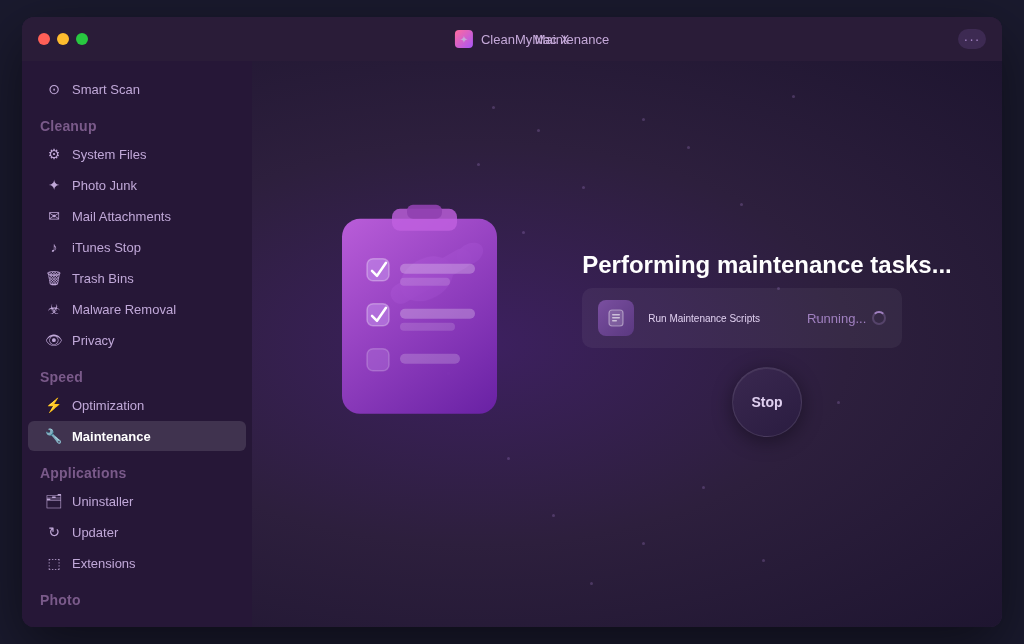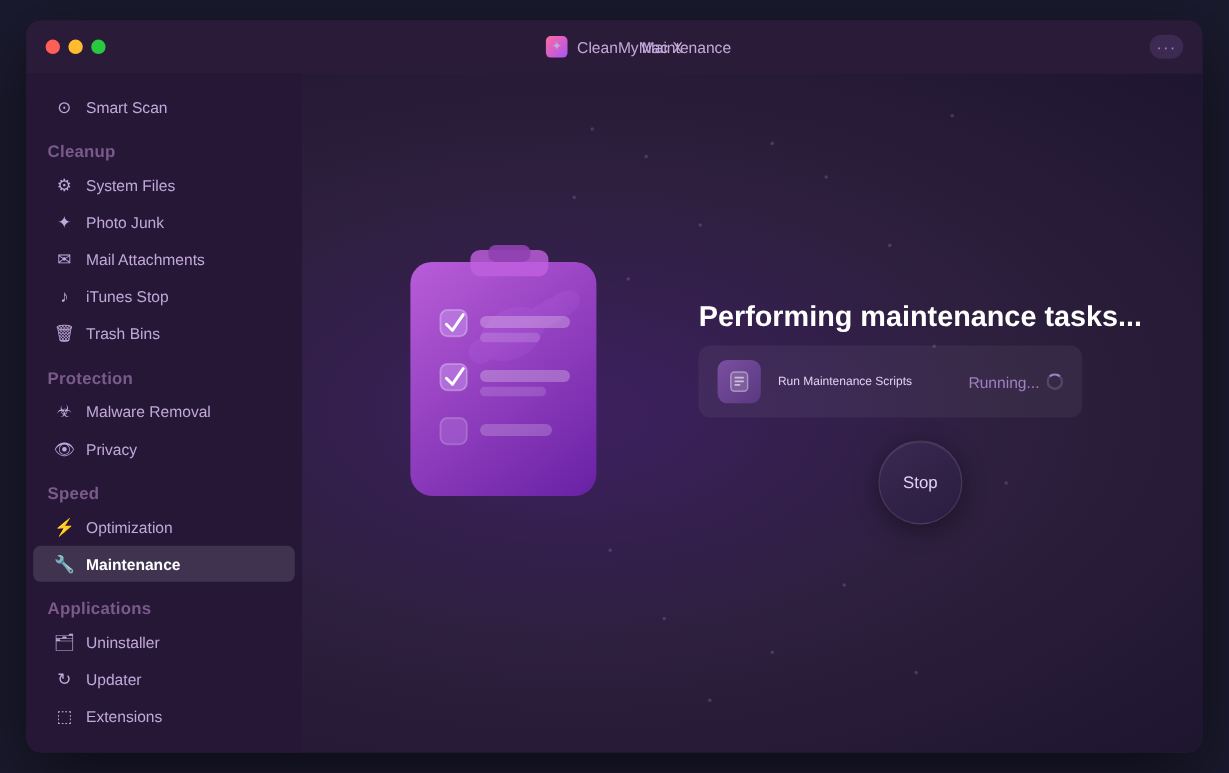--- a/index.html
+++ b/index.html
@@ -253,21 +253,21 @@
       height: 70px;
       border-radius: 50%;
       background: linear-gradient(145deg, #3a2850, #2a1c40);
       border: 1px solid rgba(255,255,255,0.1);
       display: flex;
       align-items: center;
       justify-content: center;
       cursor: pointer;
       color: #e0d0f0;
       font-size: 14px;
-      font-weight: 400;
+      font-weight: 700;
       box-shadow: 0 4px 20px rgba(0,0,0,0.4), inset 0 1px 0 rgba(255,255,255,0.08);
       margin-top: 10px;
       align-self: center;
       transition: background 0.2s;
     }
 
     
     .app-icon-title {
       width: 18px;
       height: 18px;
@@ -322,21 +322,20 @@
       </div>
       <div class="sidebar-item">
         <span class="sidebar-icon">♪</span>
         <span>iTunes Stop</span>
       </div>
       <div class="sidebar-item">
         <span class="sidebar-icon">🗑</span>
         <span>Trash Bins</span>
       </div>
 
-      <div class="sidebar-section">Protection</div>
       <div class="sidebar-item">
         <span class="sidebar-icon">☣</span>
         <span>Malware Removal</span>
       </div>
       <div class="sidebar-item">
         <span class="sidebar-icon">👁</span>
         <span>Privacy</span>
       </div>
 
       <div class="sidebar-section">Speed</div>

